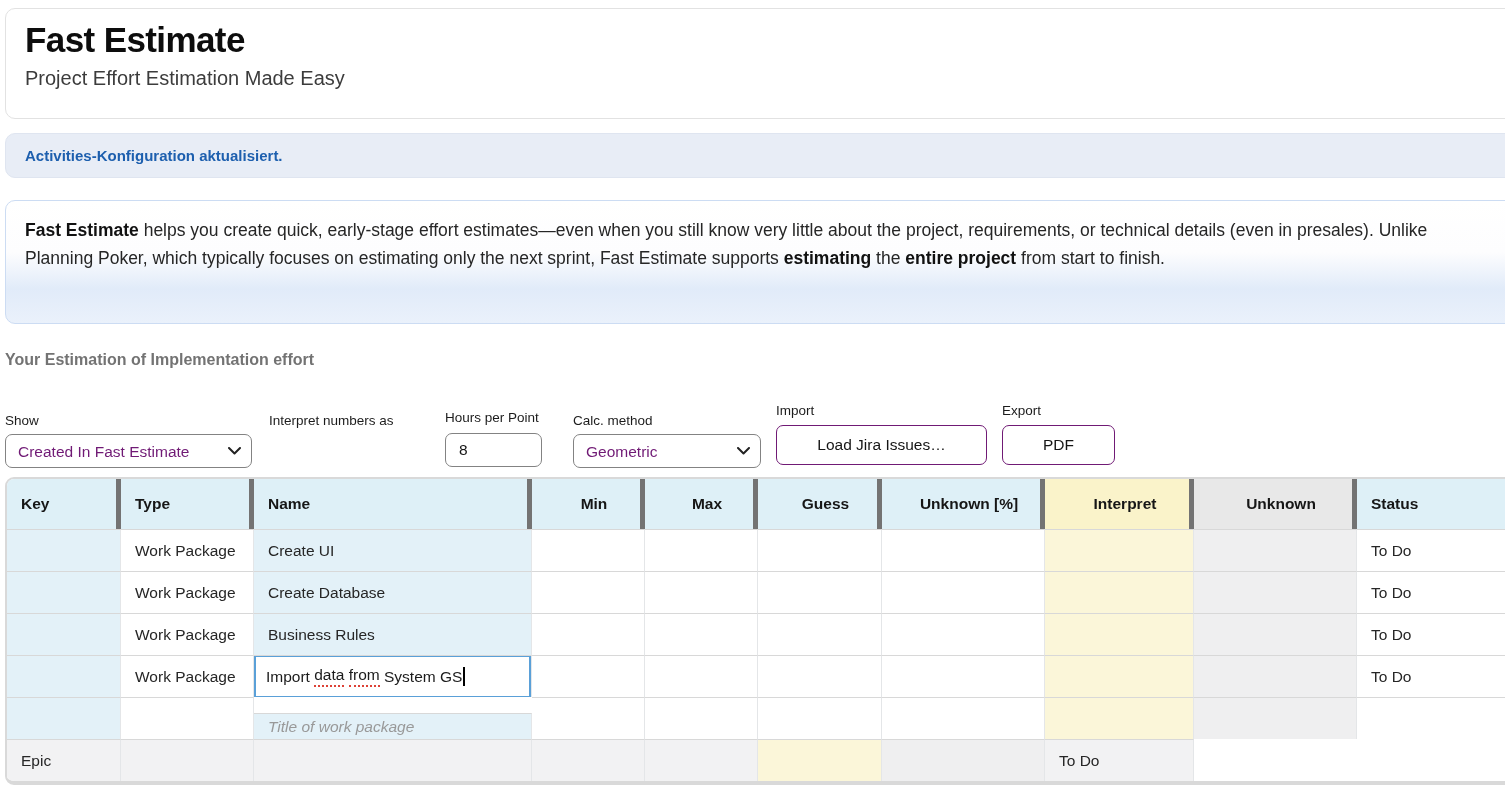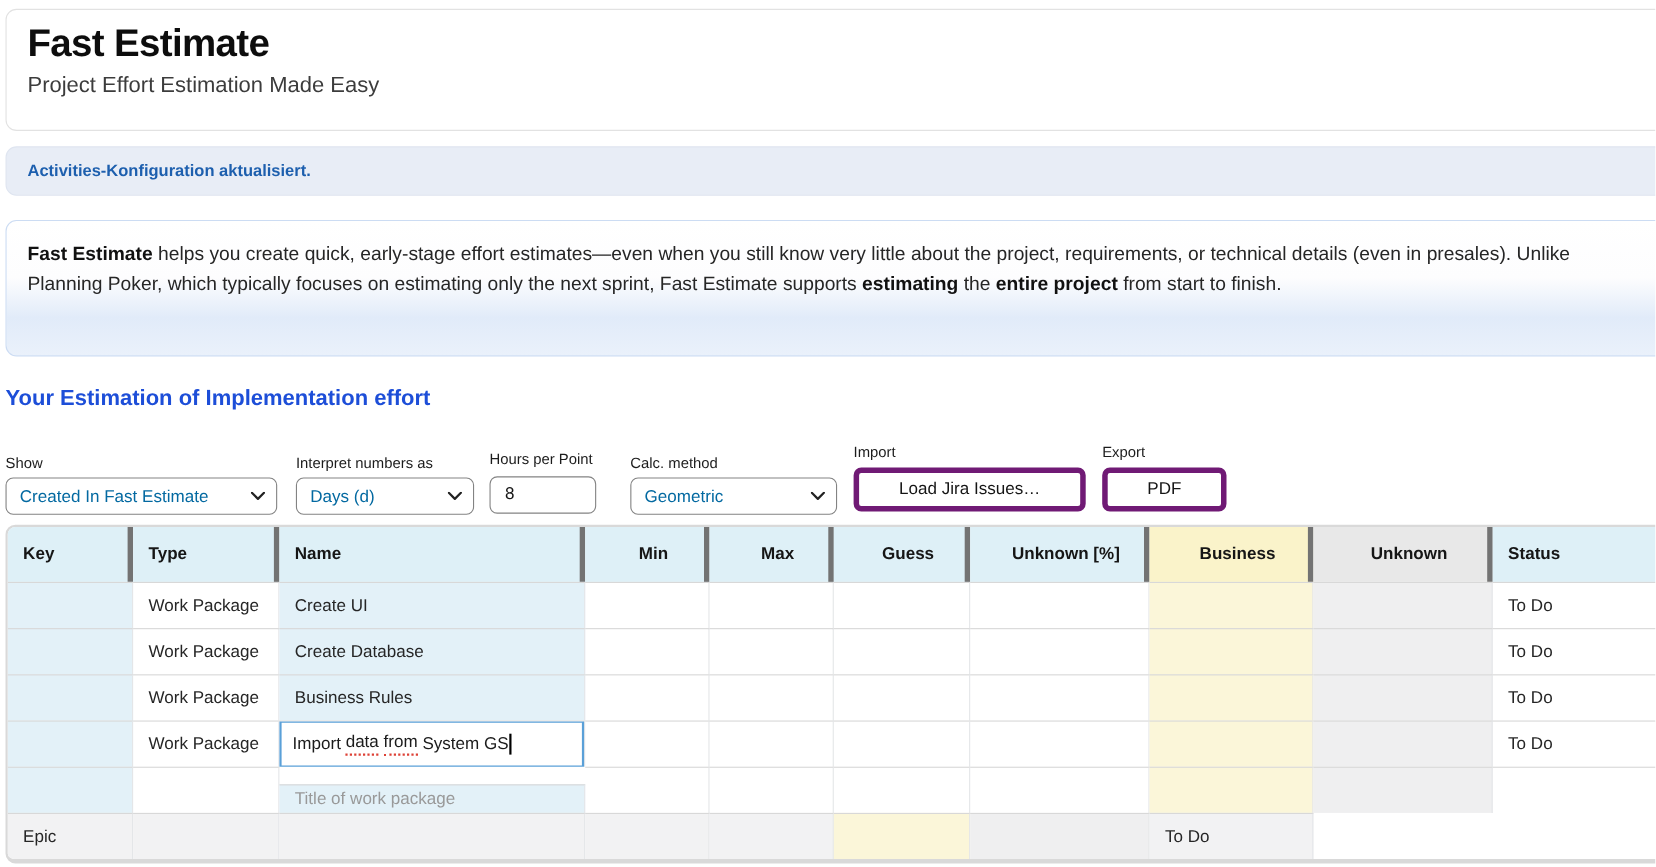--- a/index.html
+++ b/index.html
@@ -25,38 +25,38 @@
   
   .intro {
     position:absolute; left:5px; top:200px; right:-14px; height:124px;
     border:1px solid #ccdcf3; border-radius:10px;
     background:linear-gradient(180deg,#ffffff 0%,#fdfdfe 42%,#e1ebf9 72%,#eaf1fb 100%);
     padding:16px 24px 0 19px; font-size:17.5px; line-height:27.5px; color:#262626;
   }
   .intro b { font-weight:700; color:#111; }
   
   .section-title {
-    position:absolute; left:5px; top:351px; font-size:20px; font-weight:700; color:#1d4ed8;
+    position:absolute; left:5px; top:351px; font-size:16px; font-weight:700; color:#737373;
   }
   
   .ctrl { position:absolute; }
   .ctrl-label { font-size:13.5px; color:#1c1c1c; margin-bottom:6px; }
   .selwrap { position:relative; }
   select {
     appearance:none; -webkit-appearance:none; -moz-appearance:none;
     height:34px; border:1px solid #838383; border-radius:7px; background:#fff;
-    font-family:inherit; font-size:15.5px; color:#0369a1; padding:0 30px 0 12px; width:100%;
+    font-family:inherit; font-size:15.5px; color:#701a75; padding:0 30px 0 12px; width:100%;
   }
   .chev { position:absolute; right:11px; top:13px; pointer-events:none; }
   .txt-input {
     height:34px; border:1px solid #838383; border-radius:7px; background:#fff;
     font-family:inherit; font-size:15.5px; color:#151515; padding:0 0 0 13px; width:100%;
   }
   .btn {
-    border:5px solid #701a75; border-radius:7px; background:#fff; cursor:pointer;
+    border:1px solid #701a75; border-radius:7px; background:#fff; cursor:pointer;
     font-family:inherit; font-size:15.5px; color:#151515; height:40px; width:100%;
   }
   
   .grid {
     position:absolute; left:5px; top:477px; right:-10px;
     display:grid;
     grid-template-columns:114px 133px 278px 113px 113px 124px 163px 149px 163px minmax(150px,1fr);
     grid-template-rows:50px repeat(6,42px);
     border:2px solid #d9d9d9; border-bottom-width:4px;
     border-radius:9px 0 0 9px; overflow:hidden; background:#fff;
@@ -68,21 +68,21 @@
   .center { justify-content:center; padding-left:16px; }
   .bg-blue  { background:#def0f7; }
   .bg-bluec { background:#e3f1f8; }
   .bg-yel-h { background:#faf3ca; }
   .bg-yel   { background:#fbf6d9; }
   .bg-gry-h { background:#e8e8e8; }
   .bg-gry   { background:#efeff0; }
   .bg-epic  { background:#f2f2f3; }
   .key-link { color:#1b5cb8; text-decoration:underline; cursor:pointer; }
   .ellipsis { color:#3a3a3a; }
-  .placeholder { color:#999;margin-top:16px; }
+  .placeholder { font-style:italic; color:#999;margin-top:16px; }
   .name-edit-cell { position:relative; padding:0; background:#fff; }
   .name-input {
     position:absolute; left:-1px; top:-2px; right:-1px; bottom:-2px; z-index:2;
     border:3px solid #5aa0d8; border-radius:3px; background:#fff;
     display:flex; align-items:center; padding-left:10px; font-size:15.5px; color:#1b1b1b;
     white-space:pre;
   }
   .miss { border-bottom:2px dotted #dd4136; padding-bottom:1px; }
   .caret { display:inline-block; width:1.5px; height:19px; background:#000; margin-left:1px; }
 </style>
@@ -113,28 +113,20 @@
         <option selected="">Created In Fast Estimate</option>
       </select>
       <svg class="chev" width="13" height="8" viewBox="0 0 13 8">
           <path d="M1 1 L6.5 6.5 L12 1" fill="none" stroke="#222" stroke-width="2" stroke-linecap="round" stroke-linejoin="round"></path>
         </svg>
     </div>
   </div>
 
   <div class="ctrl" style="left:269px; top:413px; width:162px;">
     <div class="ctrl-label">Interpret numbers as</div>
-    <div class="selwrap">
-      <select>
-        <option selected="">Days (d)</option>
-      </select>
-      <svg class="chev" width="13" height="8" viewBox="0 0 13 8">
-          <path d="M1 1 L6.5 6.5 L12 1" fill="none" stroke="#222" stroke-width="2" stroke-linecap="round" stroke-linejoin="round"></path>
-        </svg>
-    </div>
   </div>
 
   <div class="ctrl" style="left:445px; top:410px; width:97px;">
     <div class="ctrl-label" style="margin-bottom:8px;">Hours per Point</div>
     <input class="txt-input" type="text" value="8" style="">
   </div>
 
   <div class="ctrl" style="left:573px; top:413px; width:188px;">
     <div class="ctrl-label">Calc. method</div>
     <div class="selwrap">
@@ -159,21 +151,21 @@
 
   <div class="grid">
 
     <div class="c hd bg-blue">Key</div>
     <div class="c hd bg-blue">Type</div>
     <div class="c hd bg-blue">Name</div>
     <div class="c hd bg-blue center">Min</div>
     <div class="c hd bg-blue center">Max</div>
     <div class="c hd bg-blue center">Guess</div>
     <div class="c hd bg-blue center">Unknown [%]</div>
-    <div class="c hd bg-yel-h center">Business</div>
+    <div class="c hd bg-yel-h center">Interpret</div>
     <div class="c hd bg-gry-h center">Unknown</div>
     <div class="c hd bg-blue">Status</div>
 
     <div class="c bg-bluec"></div>
     <div class="c">Work Package</div>
     <div class="c bg-bluec">Create UI</div>
     <div class="c"></div>
     <div class="c"></div>
     <div class="c"></div>
     <div class="c"></div>

